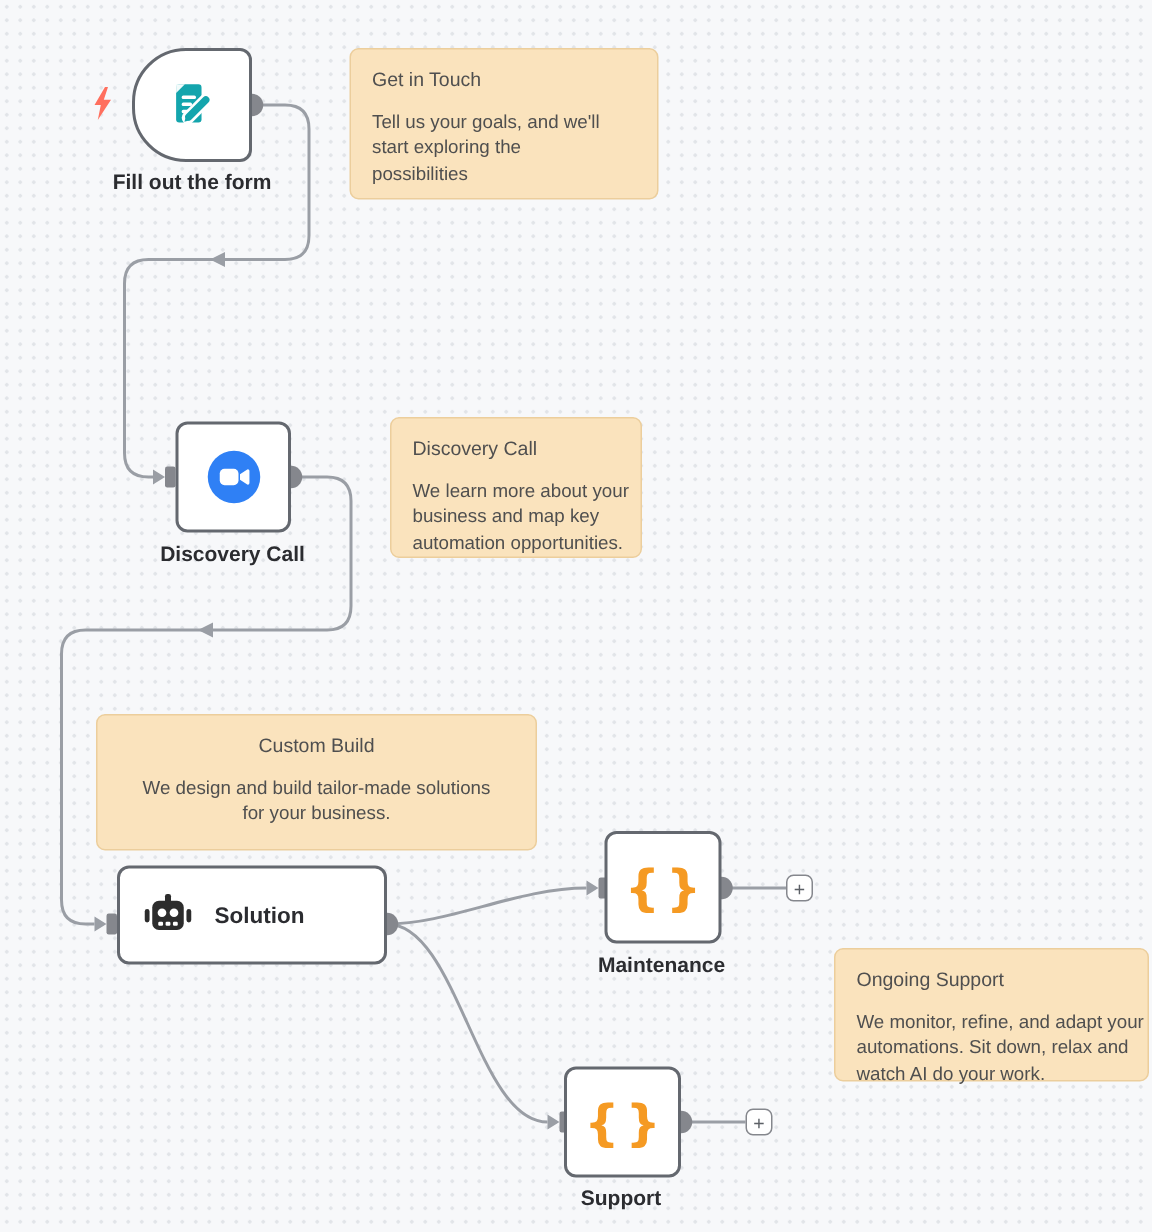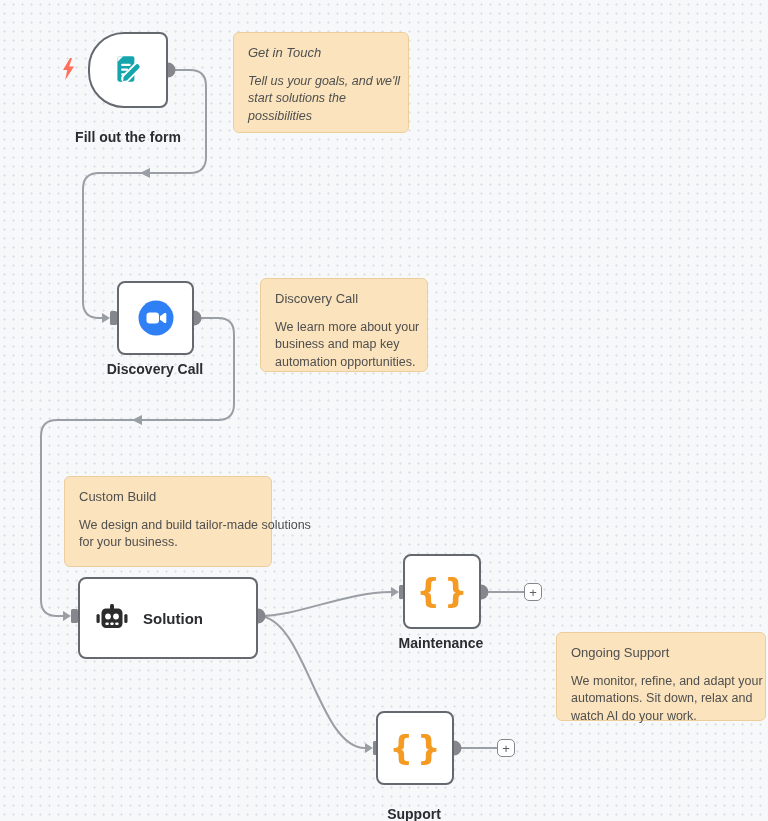--- a/index.html
+++ b/index.html
@@ -78,35 +78,35 @@
       <rect x="399" y="585" width="7" height="14" rx="1.5"></rect>
       <rect x="373" y="741" width="7" height="14" rx="1.5"></rect>
       <circle cx="168" cy="70" r="7.5"></circle>
       <circle cx="194" cy="318" r="7.5"></circle>
       <circle cx="258" cy="616" r="7.5"></circle>
       <circle cx="481" cy="592" r="7.5"></circle>
       <circle cx="454" cy="748" r="7.5"></circle>
     </g>
   </svg>
 
-  <div class="sticky" style="left:233px;top:32px;width:176px;height:101px;font-style:italic;">
+  <div class="sticky" style="left:233px;top:32px;width:206px;height:101px;">
     <p class="title">Get in Touch</p>
     <p class="body">Tell us your goals, and we'll
-start solutions the
+start exploring the
 possibilities</p>
   </div>
 
   <div class="sticky" style="left:260px;top:278px;width:168px;height:94px;">
     <p class="title">Discovery Call</p>
     <p class="body">We learn more about your
 business and map key
 automation opportunities.</p>
   </div>
 
-  <div class="sticky" style="left:64px;top:476px;width:208px;height:91px;">
+  <div class="sticky" style="left:64px;top:476px;width:294px;height:91px;text-align:center;">
     <p class="title">Custom Build</p>
     <p class="body">We design and build tailor-made solutions
 for your business.</p>
   </div>
 
   <div class="sticky" style="left:533px;top:632px;width:210px;height:89px;margin-left:23px;">
     <p class="title">Ongoing Support</p>
     <p class="body">We monitor, refine, and adapt your
 automations. Sit down, relax and
 watch AI do your work.</p>
@@ -121,32 +121,32 @@
       <rect x="7" y="4" width="16" height="24" rx="2" fill="#14a5ad"></rect>
       <path d="M7 4 L12.5 4 L7 9.5 Z" fill="#f2fbfb"></path>
       <rect x="10.5" y="11" width="9" height="2.2" rx="1" fill="#fff"></rect>
       <rect x="10.5" y="15.5" width="6.5" height="2.2" rx="1" fill="#fff"></rect>
       <rect x="10.5" y="20" width="5" height="2.2" rx="1" fill="#fff"></rect>
       <line x1="14.5" y1="25" x2="26" y2="13.5" stroke="#fff" stroke-width="8" stroke-linecap="round"></line>
       <line x1="15" y1="24.5" x2="25.7" y2="13.8" stroke="#14a5ad" stroke-width="4.6" stroke-linecap="round"></line>
       <path d="M12.2 27.5 L15.6 26.6 L13.2 24.2 Z" fill="#14a5ad"></path>
     </svg>
   </div>
-  <div class="node-label" style="left:128px;top:113px;margin-top:16px;">Fill out the form</div>
+  <div class="node-label" style="left:128px;top:113px;">Fill out the form</div>
 
   <div class="node" style="left:117px;top:281px;width:77px;height:74px;">
     <svg width="38" height="38" viewBox="0 0 38 38">
       <circle cx="19" cy="19" r="17.5" fill="#2f80f5"></circle>
       <rect x="9.5" y="13.5" width="12.5" height="11" rx="3.2" fill="#fff"></rect>
       <path d="M23 17.2 L27.6 14.1 a1.1 1.1 0 0 1 1.7 0.9 v8 a1.1 1.1 0 0 1 -1.7 0.9 L23 20.8 Z" fill="#fff"></path>
     </svg>
   </div>
   <div class="node-label" style="left:155px;top:361px;">Discovery Call</div>
 
-  <div class="node" style="left:78px;top:577px;width:180px;height:82px;justify-content:flex-start;">
+  <div class="node" style="left:78px;top:577px;width:180px;height:66px;justify-content:flex-start;">
     <div class="agent-row">
       <svg width="34" height="34" viewBox="0 0 34 34">
         <g fill="#2c2c2c">
           <rect x="15" y="3" width="4" height="6" rx="1.5"></rect>
           <rect x="6.5" y="7.5" width="21" height="19.5" rx="4.5"></rect>
           <rect x="1.5" y="13" width="3.2" height="9" rx="1.6"></rect>
           <rect x="29.3" y="13" width="3.2" height="9" rx="1.6"></rect>
         </g>
         <circle cx="13" cy="15.5" r="2.9" fill="#fff"></circle>
         <circle cx="21" cy="15.5" r="2.9" fill="#fff"></circle>
@@ -159,21 +159,21 @@
   </div>
 
   <div class="node" style="left:403px;top:554px;width:78px;height:75px;">
     <span class="braces">{}</span>
   </div>
   <div class="node-label" style="left:441px;top:635px;text-align:center;">Maintenance</div>
 
   <div class="node" style="left:376px;top:711px;width:78px;height:74px;">
     <span class="braces">{}</span>
   </div>
-  <div class="node-label" style="left:414px;top:790px;margin-top:16px;">Support</div>
+  <div class="node-label" style="left:414px;top:790px;">Support</div>
 
   <div class="plus-btn" style="left:524px;top:583px;">
     <span>+</span>
   </div>
   <div class="plus-btn" style="left:497px;top:739px;">
     <span>+</span>
   </div>
 
 </div>
 

